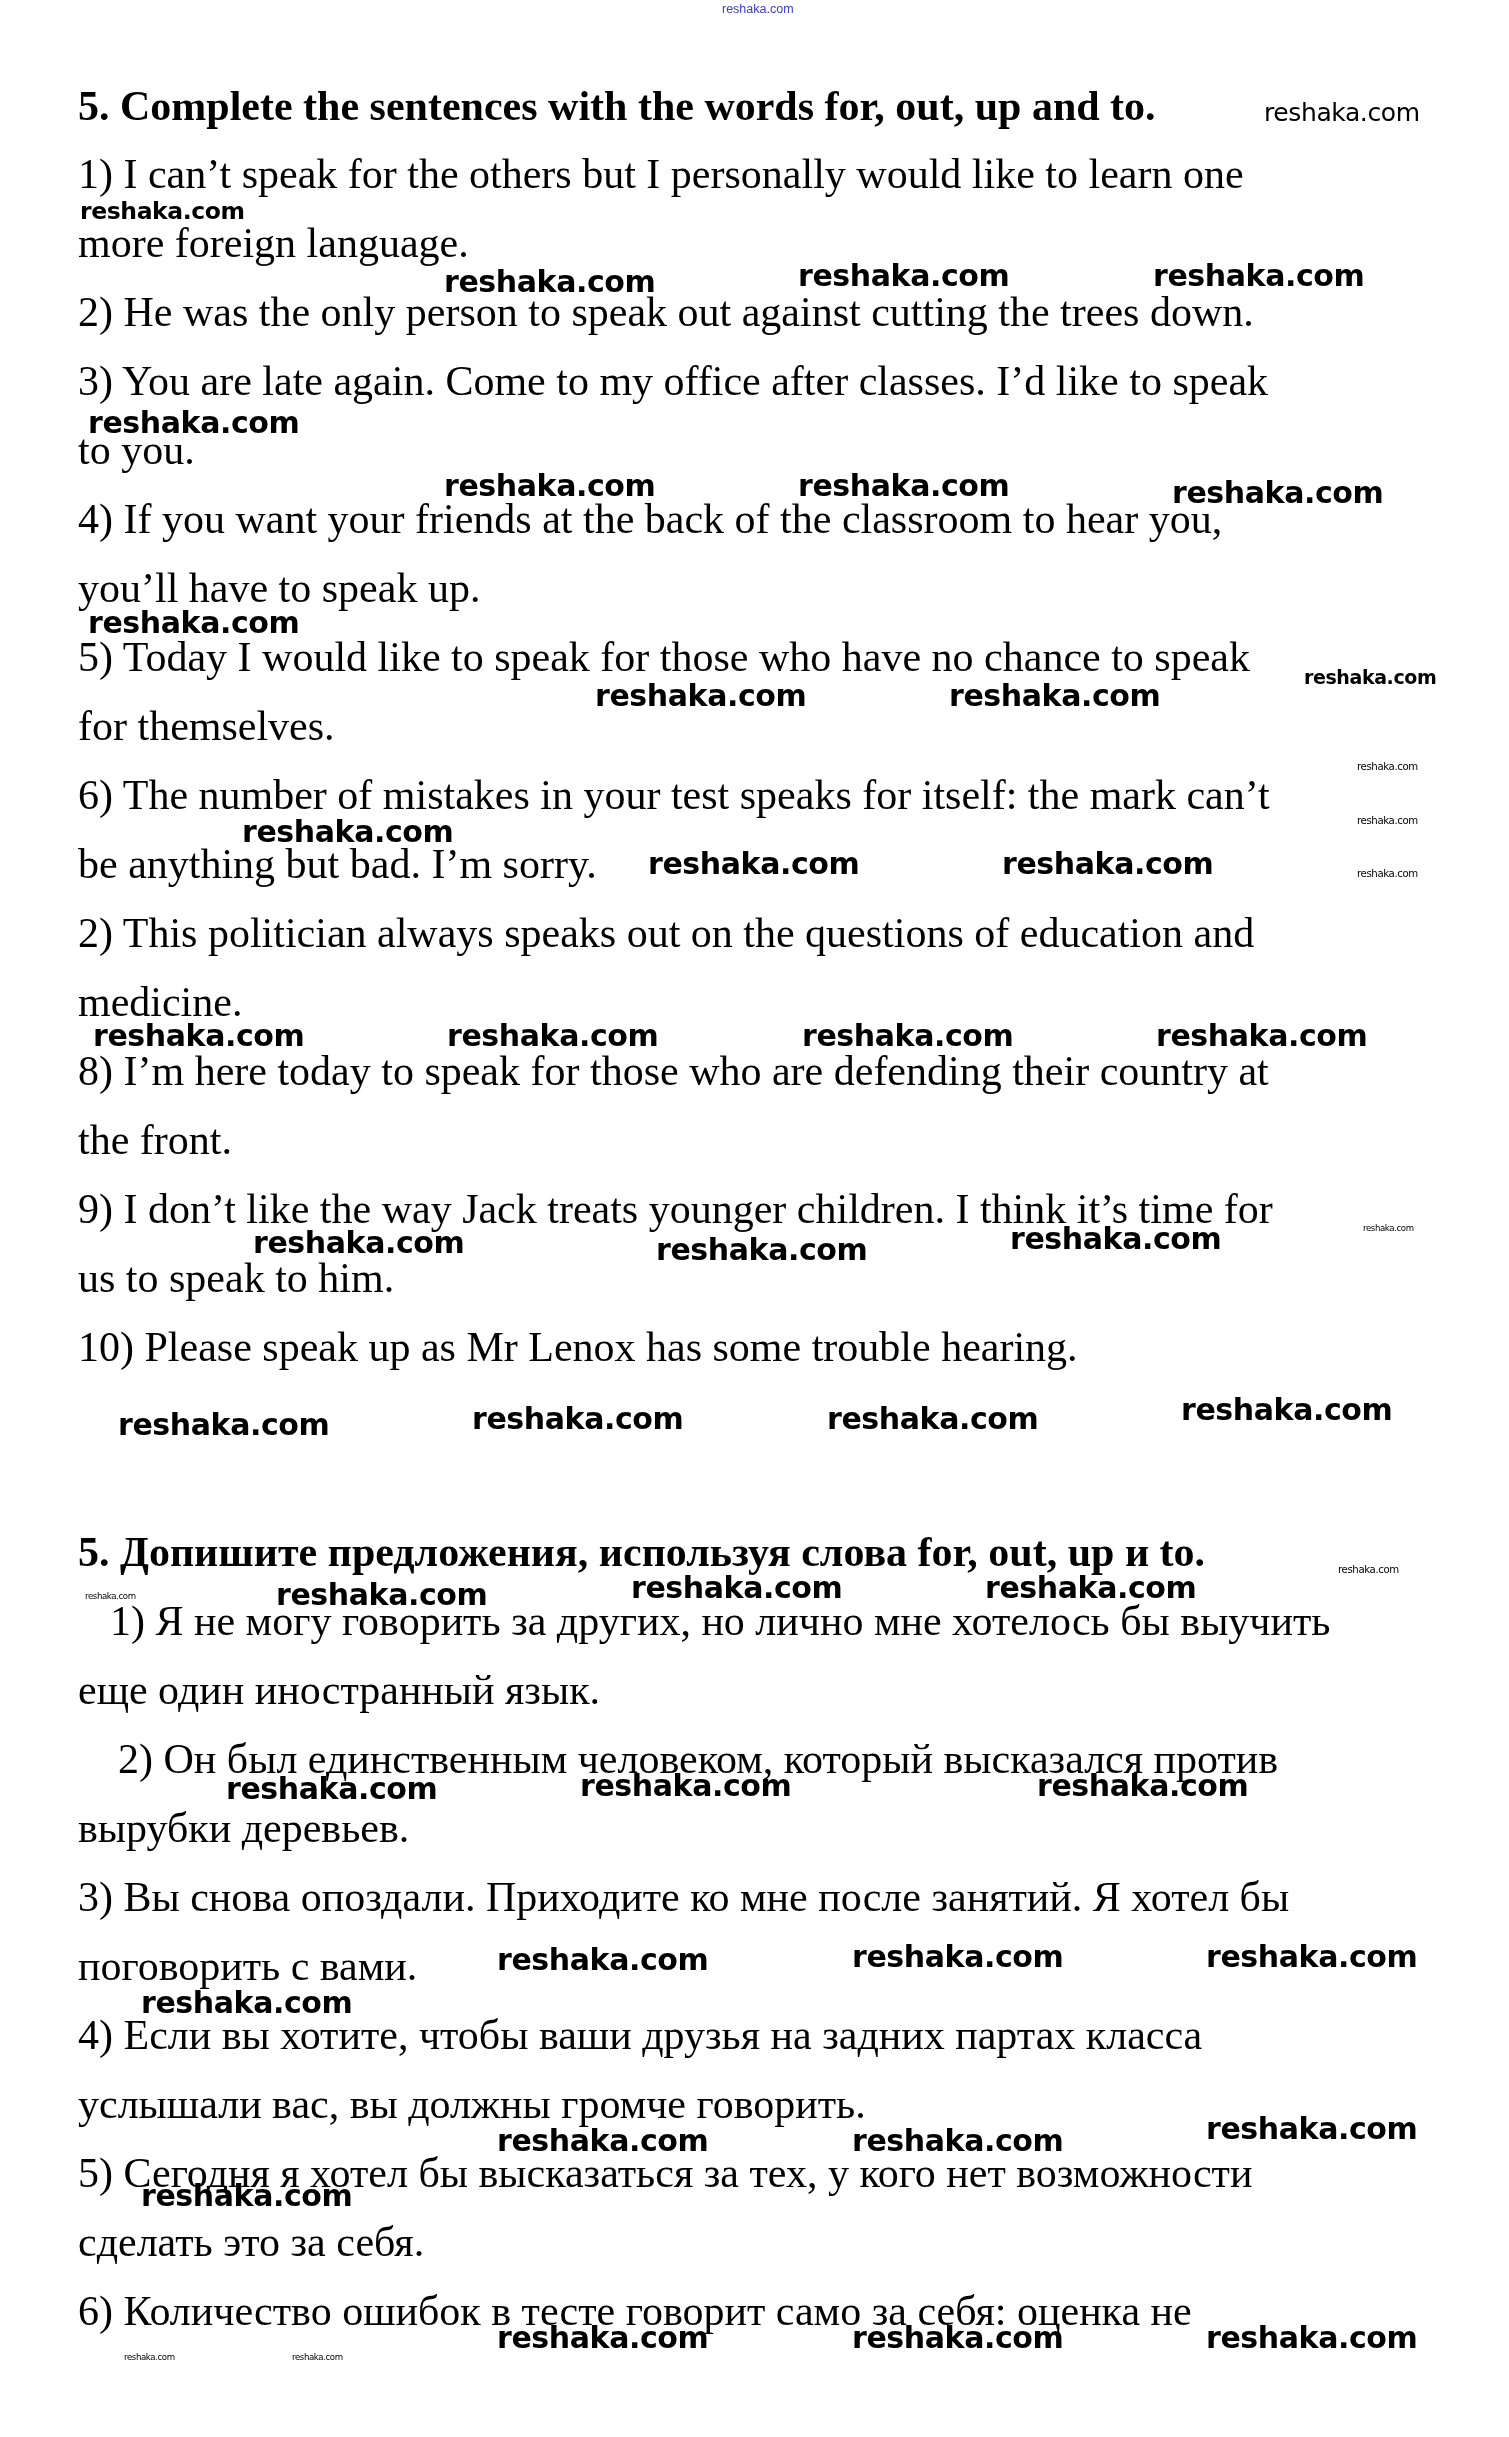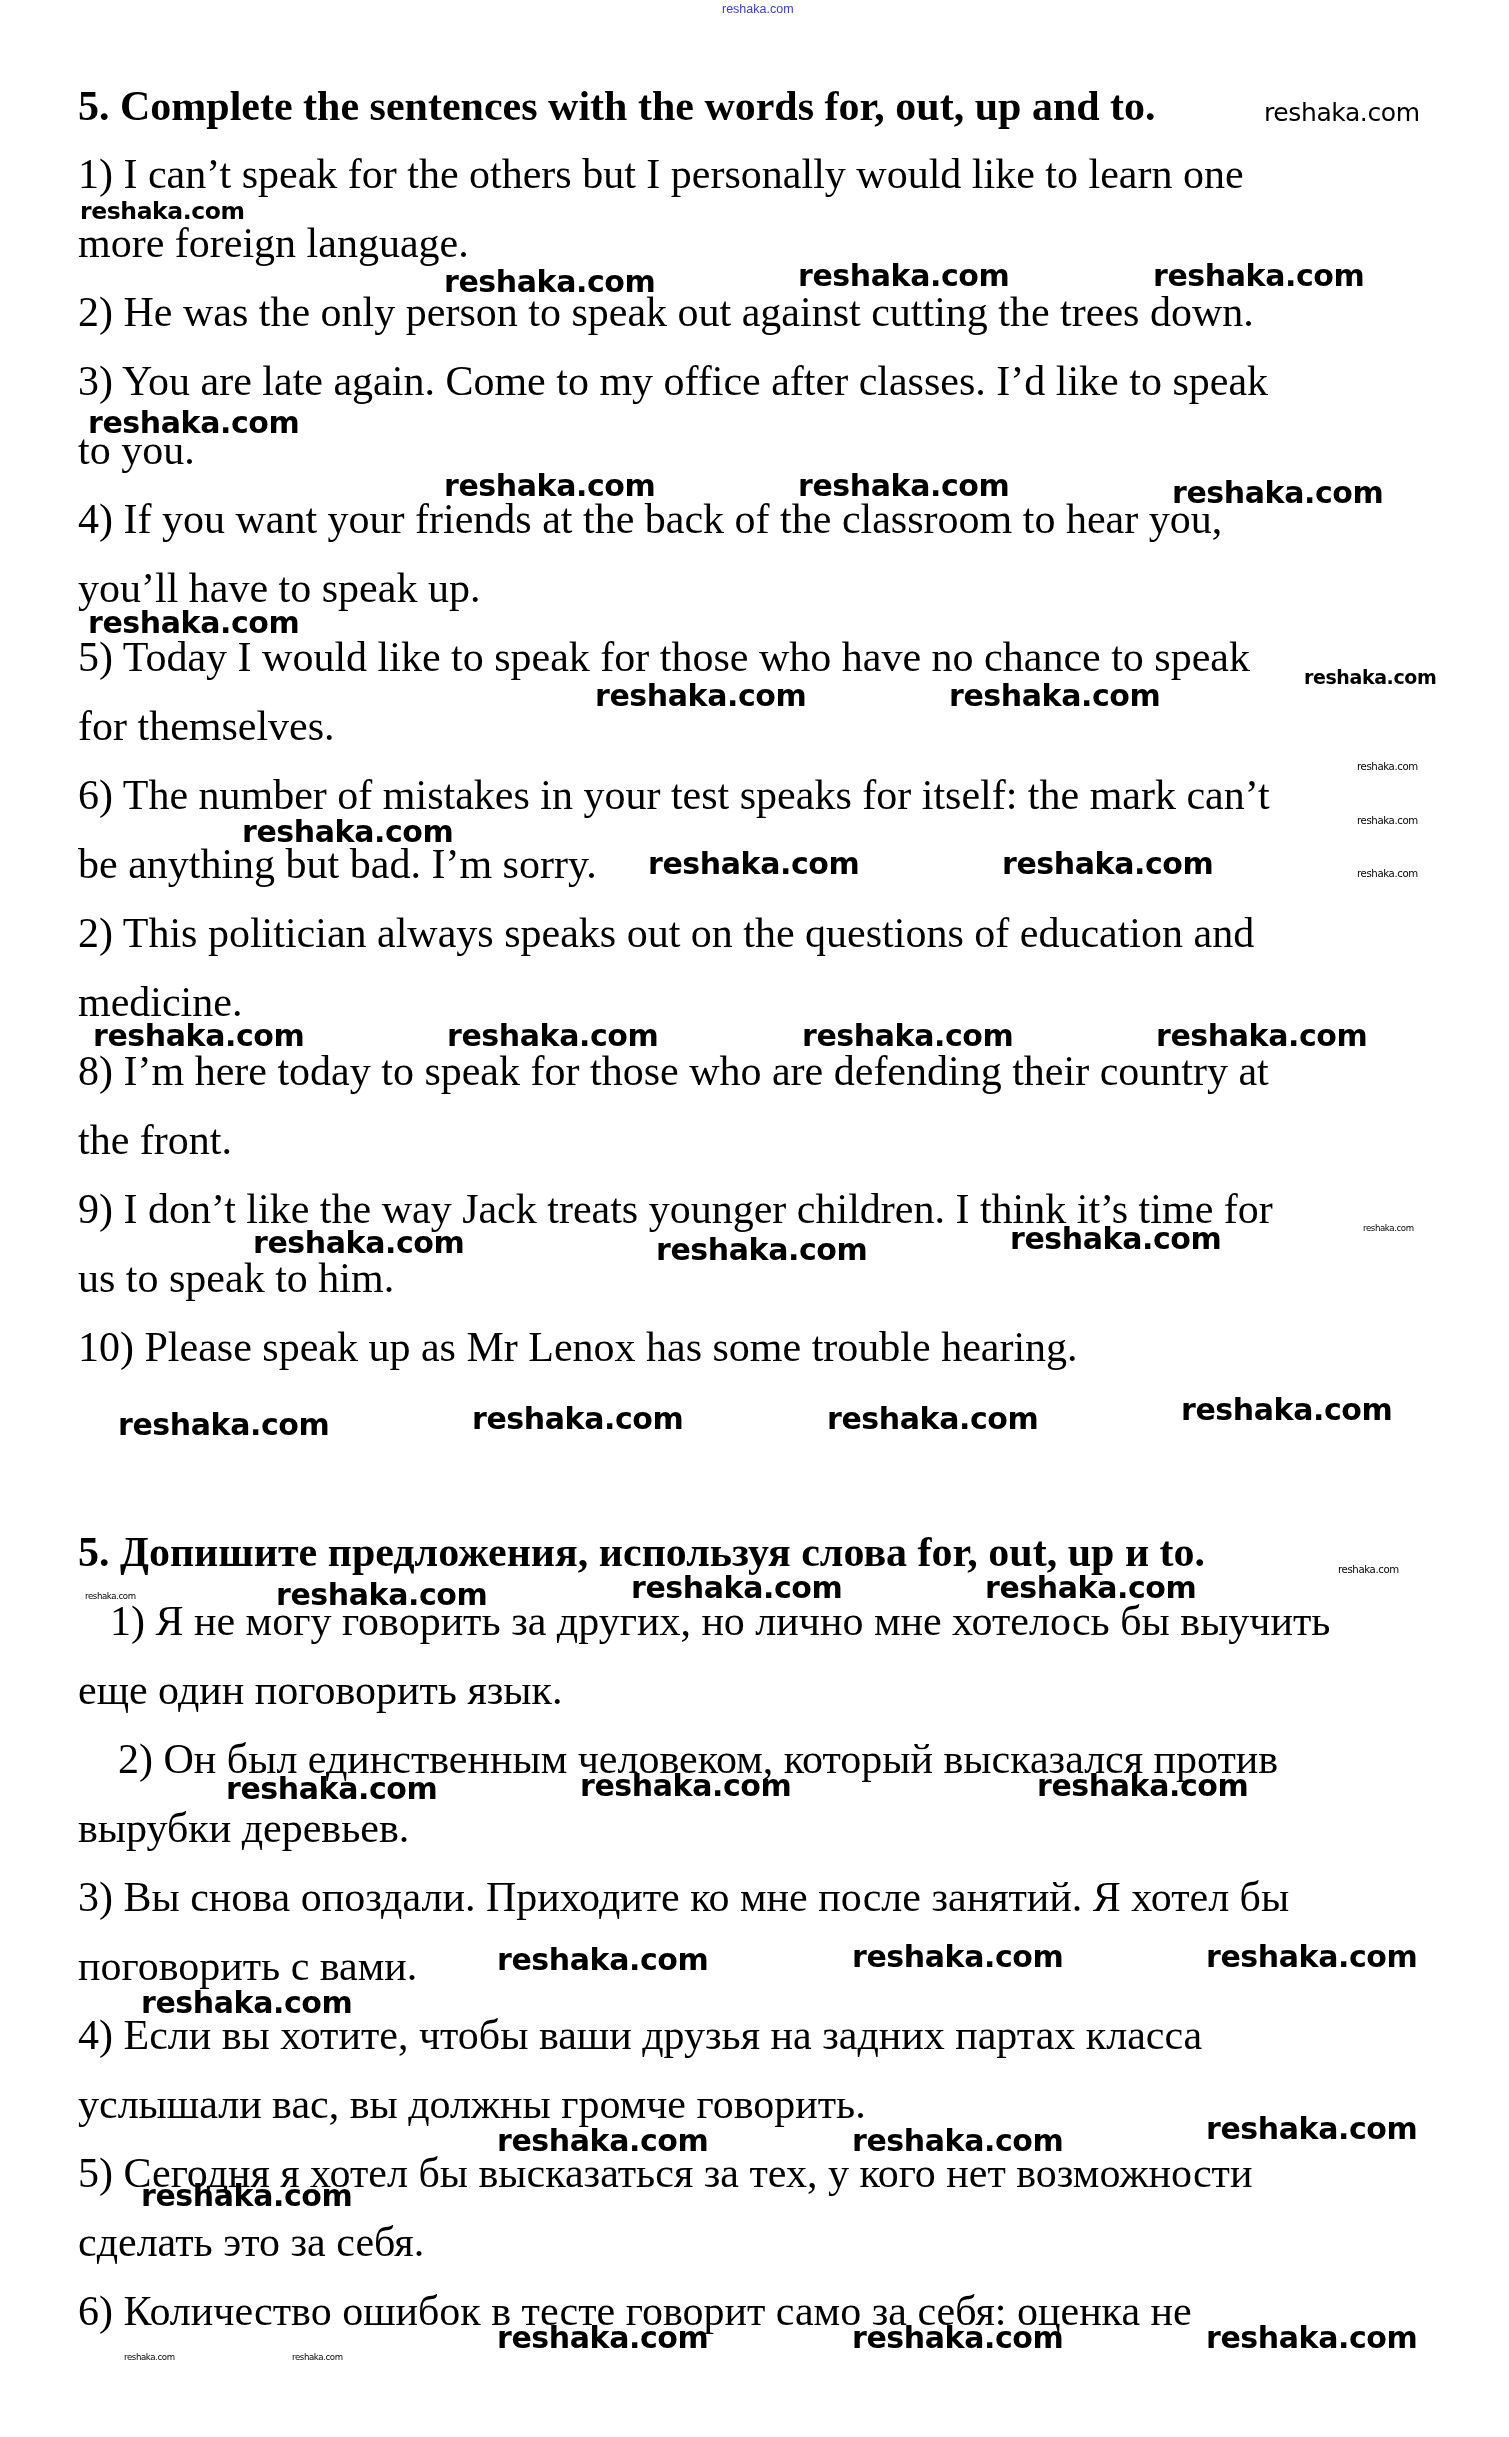--- a/index.html
+++ b/index.html
@@ -84,21 +84,21 @@
   <div class="wm" style="left:1181px;top:1395px;">reshaka.com</div>
 
   <div class="ln bold" style="top:1531px;">5. Допишите предложения, используя слова for, out, up и to.</div>
   <div class="wm xs" style="left:1338px;top:1565px;">reshaka.com</div>
   <div class="wm xs" style="left:85px;top:1592px;font-size:8.6px;">reshaka.com</div>
   <div class="wm" style="left:276px;top:1580px;">reshaka.com</div>
   <div class="wm" style="left:631px;top:1573px;">reshaka.com</div>
   <div class="wm" style="left:985px;top:1573px;">reshaka.com</div>
 
   <div class="ln" style="top:1600px;margin-left:32px;">1) Я не могу говорить за других, но лично мне хотелось бы выучить</div>
-  <div class="ln" style="top:1669px;">еще один поговорить язык.</div>
+  <div class="ln" style="top:1669px;">еще один иностранный язык.</div>
   <div class="ln" style="top:1738px;margin-left:40px;">2) Он был единственным человеком, который высказался против</div>
   <div class="wm" style="left:226px;top:1774px;">reshaka.com</div>
   <div class="wm" style="left:580px;top:1771px;">reshaka.com</div>
   <div class="wm" style="left:1037px;top:1771px;">reshaka.com</div>
   <div class="ln" style="top:1807px;">вырубки деревьев.</div>
   <div class="ln" style="top:1876px;">3) Вы снова опоздали. Приходите ко мне после занятий. Я хотел бы</div>
   <div class="ln" style="top:1945px;">поговорить с вами.</div>
   <div class="wm" style="left:497px;top:1945px;">reshaka.com</div>
   <div class="wm" style="left:852px;top:1942px;">reshaka.com</div>
   <div class="wm" style="left:1206px;top:1942px;">reshaka.com</div>

